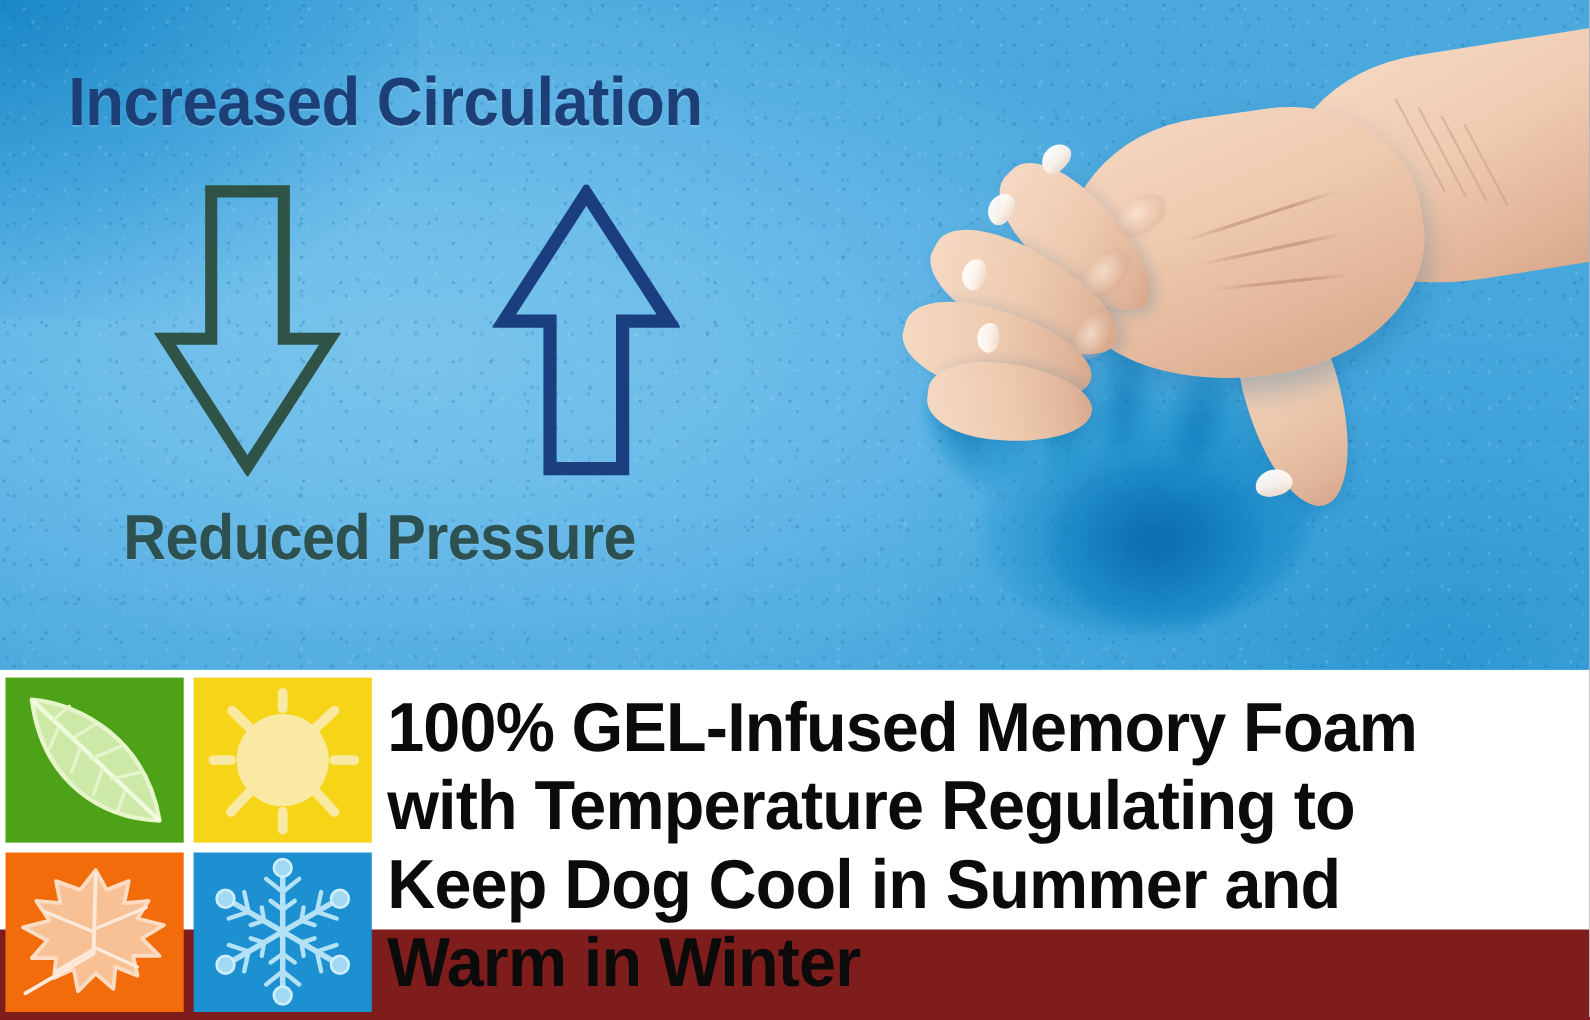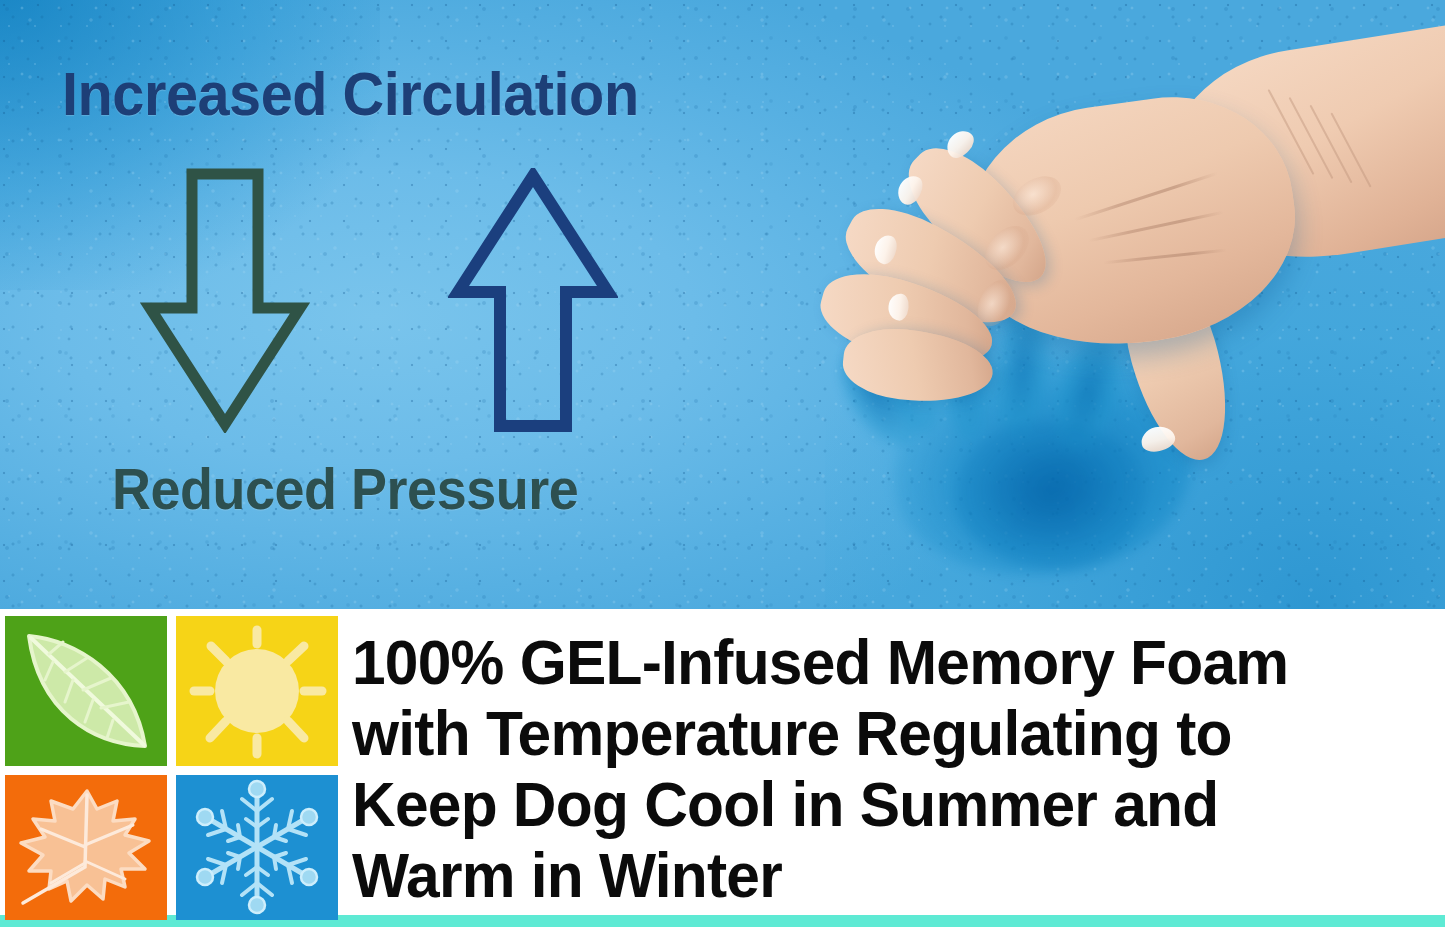--- a/index.html
+++ b/index.html
@@ -10,21 +10,21 @@
   }
   body {
     font-family: "Liberation Sans", sans-serif;
   }
 
   .poster {
     position: relative;
     width: 1445px;
     height: 927px;
     overflow: hidden;
-    background: #5eead4;
+    background: #7f1d1d;
   }
 
   
   .photo-panel {
     position: absolute;
     left: 0;
     top: 0;
     width: 1445px;
     height: 609px;
     overflow: hidden;
@@ -217,21 +217,21 @@
   .arrow-svg { position: absolute; }
   .arrow-down-wrap { left: 140px; top: 168px; }
   .arrow-up-wrap   { left: 448px; top: 168px; }
 
   
   .bottom-band {
     position: absolute;
     left: 0;
     top: 609px;
     width: 1445px;
-    height: 306px;
+    height: 236px;
     background: #ffffff;
   }
 
   .season-grid {
     position: absolute;
     left: 5px;
     top: 7px;
     width: 333px;
     height: 303px;
     display: grid;

